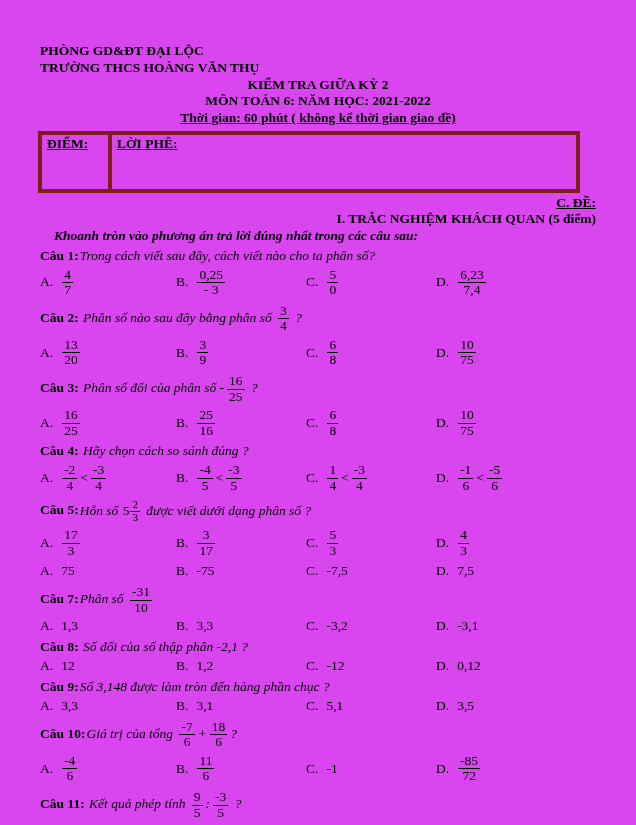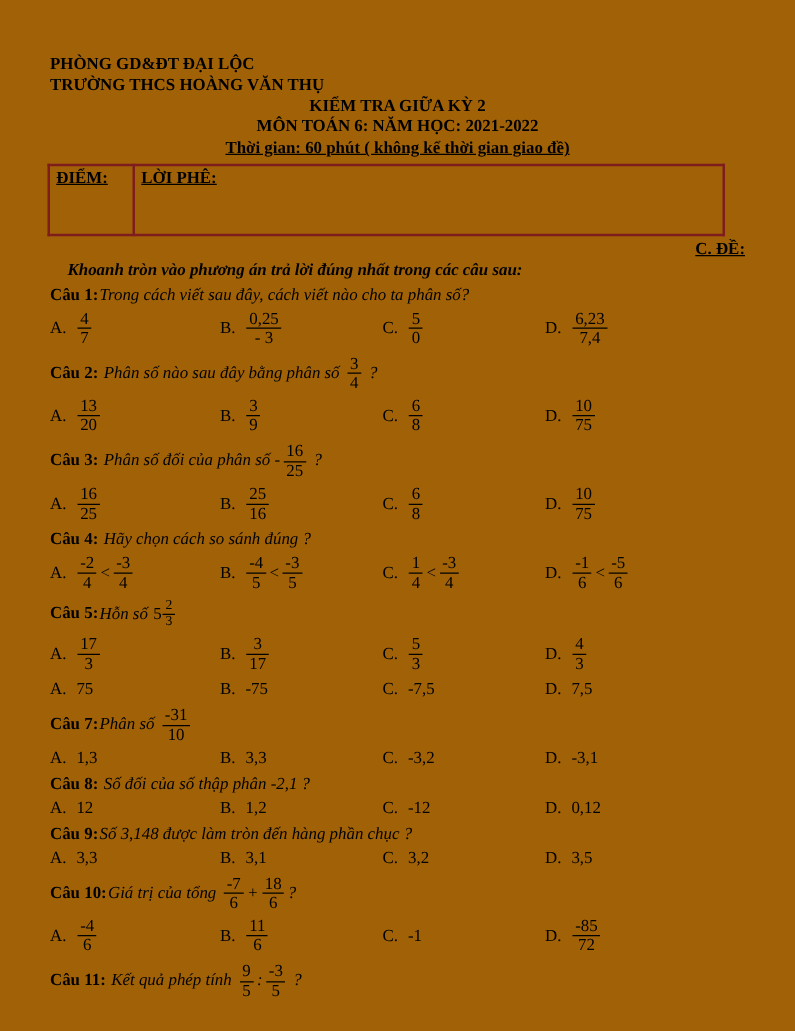--- a/index.html
+++ b/index.html
@@ -1,28 +1,28 @@
 <!DOCTYPE html>
 <html><head>
 <meta charset="utf-8">
 <style>
   html,body{margin:0;padding:0;background:#ffffff;}
   .page{
     width:636px;height:825px;box-sizing:border-box;
     padding:42px 40px 6px 40px;
     font-family:"Liberation Serif","DejaVu Serif",serif;
-    font-size:13.5px;color:#000;background:#a16207;overflow:hidden;
+    font-size:13.5px;color:#000;background:#d946ef;overflow:hidden;
   }
   .b{font-weight:bold;}
   .u{text-decoration:underline;}
   .center{text-align:right;}
   .hdr-org{font-weight:bold;line-height:1.28;}
   .hdr-center{font-weight:bold;line-height:1.25;text-align:center;}
   table.score{border-collapse:collapse;width:542px;margin:4px 0 2px -2px;table-layout:fixed;}
-  table.score td{border:2px solid #7f1d1d;vertical-align:top;padding:1px 5px;height:52px;}
+  table.score td{border:4px solid #7f1d1d;vertical-align:top;padding:1px 5px;height:52px;}
   td.diem{width:56px;}
   .sec-c{margin-top:2px;}
   .instruction{font-weight:bold;font-style:italic;margin-left:14px;line-height:1.3;}
   .frac{display:inline-block;vertical-align:middle;text-align:center;margin:1px 2px;line-height:1.08;}
   .frac .num{display:block;padding:0 2px;}
   .frac .den{display:block;border-top:1px solid #000;padding:0 2px;}
   .mixed{display:inline-block;vertical-align:middle;}
   .mixed .whole{vertical-align:middle;}
   .mixed .frac{font-size:11px;margin-left:1px;}
   .q{margin-top:3px;}
@@ -52,20 +52,21 @@
         <span class="b u">ĐIỂM:</span>
       </td>
       <td>
         <span class="b u">LỜI PHÊ:</span>
       </td>
     </tr>
   </tbody>
     </table>
 
   <div class="center b u sec-c">C. ĐỀ:</div>
+  <div class="center b">I. TRẮC NGHIỆM KHÁCH QUAN (5 điểm)</div>
   <div class="instruction">Khoanh tròn vào phương án trả lời đúng nhất trong các câu sau:</div>
 
   <div id="questions">
       <div class="q">
         <div class="stem"><span class="b">Câu 1:</span><span class="t cmp">Trong cách viết sau đây, cách viết nào cho ta phân số?</span></div>
         <div class="opts">
           <div class="opt">
             <span class="ol">A.</span>
             <span class="frac">
               <span class="num">4</span>
@@ -208,21 +209,21 @@
             </span>
             <span class="t cmp">&lt;</span>
             <span class="frac">
               <span class="num">-5</span>
               <span class="den">6</span>
             </span>
           </div>
         </div>
       </div>
       <div class="q">
-        <div class="stem"><span class="b">Câu 5:</span><span class="t cmp">Hỗn số </span><span class="mixed"><span class="whole">5</span><span class="frac"><span class="num">2</span><span class="den">3</span></span></span></div>
+        <div class="stem"><span class="b">Câu 5:</span><span class="t cmp">Hỗn số </span><span class="mixed"><span class="whole">5</span><span class="frac"><span class="num">2</span><span class="den">3</span></span></span><span class="t cmp"> được viết dưới dạng phân số ?</span></div>
         <div class="opts">
           <div class="opt">
             <span class="ol">A.</span>
             <span class="frac">
               <span class="num">17</span>
               <span class="den">3</span>
             </span>
           </div>
           <div class="opt">
             <span class="ol">B.</span>
@@ -315,21 +316,21 @@
           <div class="opt">
             <span class="ol">A.</span>
             <span class="t cmp">3,3</span>
           </div>
           <div class="opt">
             <span class="ol">B.</span>
             <span class="t cmp">3,1</span>
           </div>
           <div class="opt">
             <span class="ol">C.</span>
-            <span class="t cmp">3,2</span>
+            <span class="t cmp">5,1</span>
           </div>
           <div class="opt">
             <span class="ol">D.</span>
             <span class="t cmp">3,5</span>
           </div>
         </div>
       </div>
       <div class="q">
         <div class="stem"><span class="b">Câu 10:</span><span class="t cmp">Giá trị của tổng </span><span class="frac"><span class="num">-7</span><span class="den">6</span></span><span class="t cmp">+</span><span class="frac"><span class="num">18</span><span class="den">6</span></span><span class="t cmp">?</span></div>
         <div class="opts">

